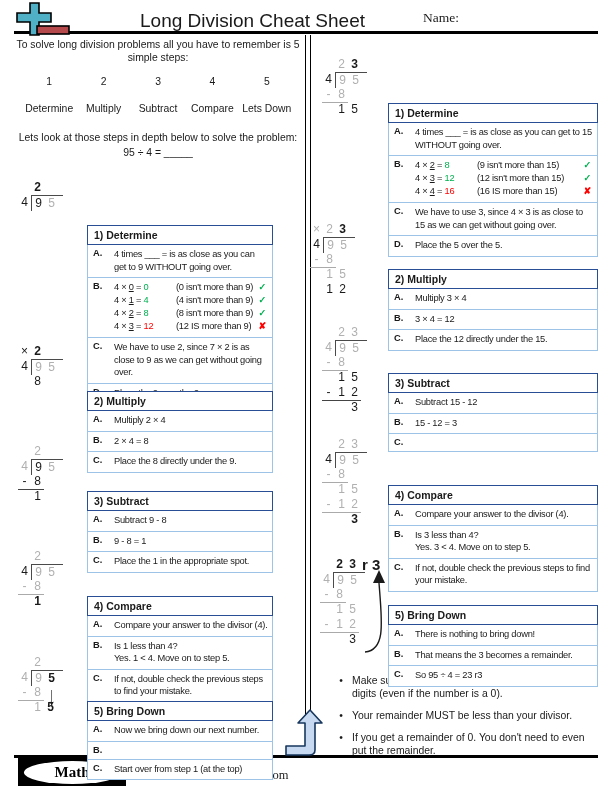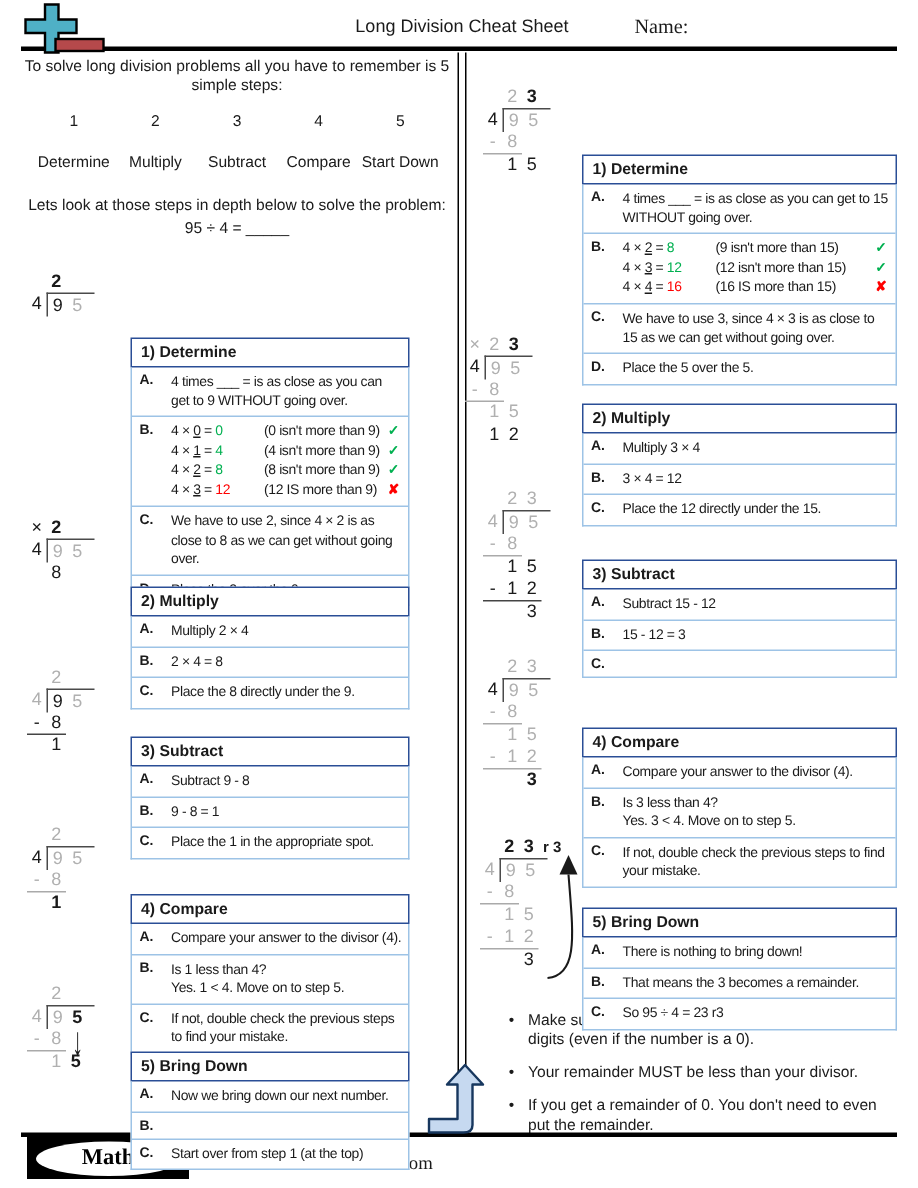--- a/index.html
+++ b/index.html
@@ -1,39 +1,39 @@
 <!DOCTYPE html>
 <html><head>
 <meta charset="utf-8">
 <style>
   html,body{margin:0;padding:0;background:#e8e8e8;}
   #page{position:relative;width:612px;height:792px;background:#fff;margin:0 auto;overflow:hidden;
         font-family:"Liberation Sans",sans-serif;color:#1a1a1a;}
   
   .rule-top{position:absolute;left:14px;right:14px;top:31px;height:3px;background:#000;}
   .logo{position:absolute;left:16px;top:2px;z-index:2;}
-  .page-title{position:absolute;left:129px;top:10px;width:250px;text-align:right;font-size:12px;}
+  .page-title{position:absolute;left:140px;top:10px;width:250px;text-align:left;font-size:19px;}
   .name-label{position:absolute;left:423px;top:10px;font-family:"Liberation Serif",serif;font-size:13.5px;}
   
   .divider{position:absolute;left:305px;top:35px;height:722px;width:4px;
            border-left:1.5px solid #000;border-right:1.5px solid #000;}
   
   .intro{position:absolute;left:14px;top:38px;width:288px;text-align:center;font-size:10.4px;line-height:13px;}
   .intro .steps-row{display:flex;margin-top:11px;padding:0 8px;}
   .intro .steps-row > div{flex:1;text-align:center;}
   .intro .labels-row{margin-top:14px;}
   .intro .line2{margin-top:16px;}
   .intro .problem{margin-top:2px;}
   
   .diagram{position:absolute;font-size:12px;line-height:15px;}
   .dline{height:15px;white-space:nowrap;}
   .cell{display:inline-block;width:13px;text-align:center;vertical-align:top;}
   .bracket{display:inline-block;border-left:1.3px solid #4a4a4a;border-top:1.3px solid #4a4a4a;padding-right:5px;}
   .inner{display:inline-block;}
-  .rem{margin-left:3px;font-size:10px;margin-top:18px;}
+  .rem{margin-left:3px;font-size:15px;margin-top:18px;}
   .downarrow{position:absolute;left:30px;top:27px;font-size:15px;font-weight:bold;
              transform:scaleY(1.8);transform-origin:top;}
   .curvearrow{position:absolute;left:42px;top:10px;}
   
   .stepbox{position:absolute;background:#fff;margin-top:43px;}
   .stepbox .hdr{border:1.7px solid #2A4E96;font-weight:bold;font-size:10.5px;padding:3px 6px;}
   .stepbox .rows{border:1px solid #9DC3E6;border-top:none;}
   .brow{display:flex;border-top:1px solid #9DC3E6;padding:3px 0 4px 0;}
   .brow:first-child{border-top:none;}
   .lbl{font-weight:bold;width:21px;flex:none;padding-left:5px;font-size:9.3px;}
@@ -81,21 +81,21 @@
       <div>2</div>
       <div>3</div>
       <div>4</div>
       <div>5</div>
     </div>
     <div class="steps-row labels-row">
       <div>Determine</div>
       <div>Multiply</div>
       <div>Subtract</div>
       <div>Compare</div>
-      <div>Start Down</div>
+      <div>Lets Down</div>
     </div>
     <div class="line2">Lets look at those steps in depth below to solve the problem:</div>
     <div class="problem">95 ÷ 4 = _____</div>
   </div>
 
   <div class="things">
     <div class="t-title">Things to Remember</div>
     <div class="bullet">
       <span class="dot">•</span>
       <span class="btxt">Make sure you have a number over each of the digits (even if the number is a 0).</span>
@@ -153,21 +153,21 @@
             </div>
             <div class="prod">
               <span class="expr"><span>4 × </span><span class="udig">3</span><span> = </span><span style="color: rgb(255, 0, 0);">12</span></span>
               <span class="note">(12 IS more than 9)</span>
               <span class="mark" style="color: rgb(255, 0, 0);">✘</span>
             </div>
           </span>
         </div>
         <div class="brow">
           <span class="lbl">C.</span>
-          <span class="txt">We have to use 2, since 4 × 2 is as close to 8 as we can get without going over.</span>
+          <span class="txt">We have to use 2, since 7 × 2 is as close to 9 as we can get without going over.</span>
         </div>
         <div class="brow">
           <span class="lbl">D.</span>
           <span class="txt">Place the 2 over the 9.</span>
         </div>
       </div>
     </div>
     <div class="diagram" style="left: 18px; top: 344px;">
       <div class="dline"><span class="cell" style="color: rgb(26, 26, 26);">×</span><span class="cell" style="color: rgb(26, 26, 26); font-weight: bold;">2</span></div>
       <div class="dline"><span class="cell" style="color: rgb(26, 26, 26);">4</span><span class="bracket"><span class="cell" style="color: rgb(176, 176, 176);">9</span><span class="cell" style="color: rgb(176, 176, 176);">5</span></span></div>

